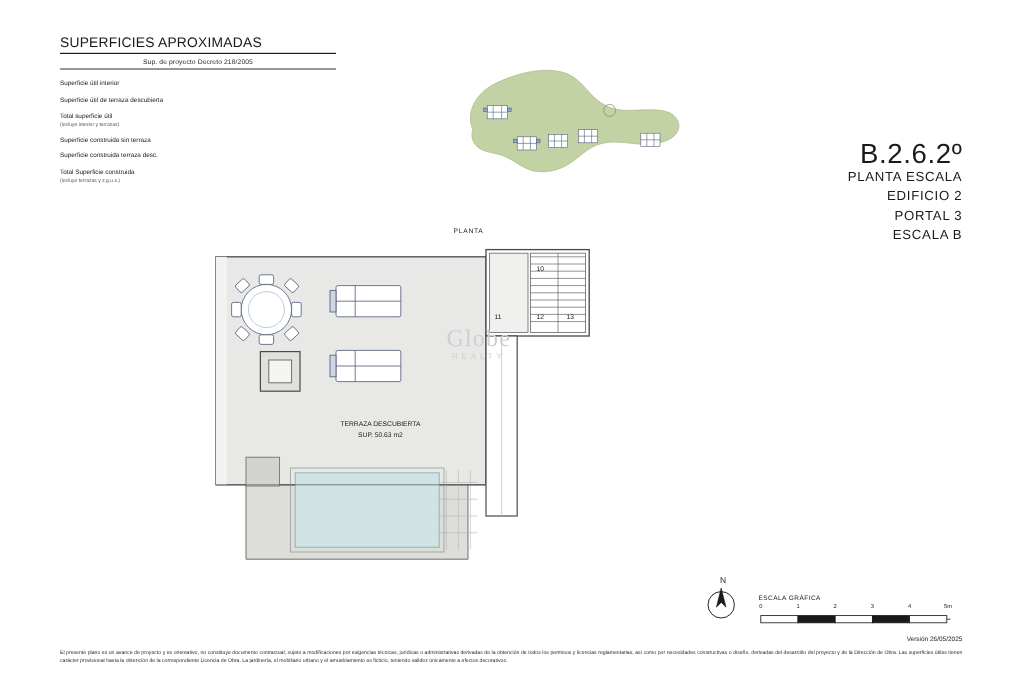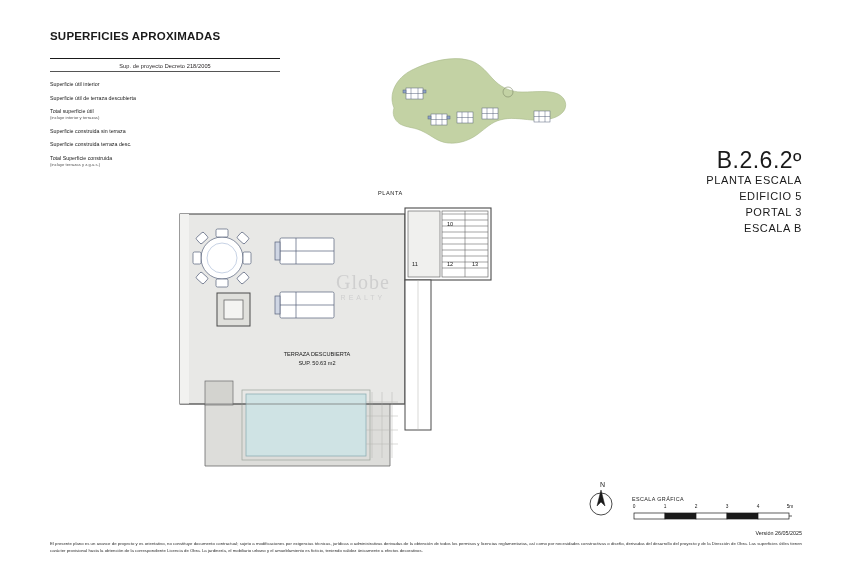--- a/index.html
+++ b/index.html
@@ -25,24 +25,24 @@
 
   
   .surfaces {
     position: absolute;
     left: 50px;
     top: 30px;
     width: 230px;
   }
   .surfaces-title {
     font-size: 11.5px;
-    font-weight: bold;
+    font-weight: normal;
     letter-spacing: 0.2px;
     color: #1a1a1a;
-    padding-bottom: 16px;
+    padding-bottom: 2px;
     border-bottom: 1.2px solid #1a1a1a;
     display: block;
   }
   .surfaces-sub {
     font-size: 5.6px;
     margin-top: 4px;
     text-align: center;
     padding-bottom: 2px;
     border-bottom: 0.6px solid #555;
     display: block;
@@ -73,21 +73,20 @@
     text-align: right;
     min-width: 34px;
   }
 
   
   .titleblock {
     position: absolute;
     right: 48px;
     top: 116px;
     text-align: right;
-    margin-top: 32px;
   }
   .tb-code {
     font-size: 23px;
     letter-spacing: 0.5px;
     color: #1a1a1a;
     line-height: 1.1;
   }
   .tb-line {
     font-size: 11px;
     letter-spacing: 0.6px;
@@ -119,21 +118,21 @@
     position: absolute;
     left: 150px;
     top: 196px;
     width: 370px;
     height: 285px;
   }
 
   
   .watermark {
     position: absolute;
-    left: 336px;
+    left: 372px;
     top: 272px;
     text-align: center;
     color: #cfcfcf;
     user-select: none;
     pointer-events: none;
   }
   .wm-main {
     font-size: 20px;
     font-family: "Liberation Serif", serif;
     letter-spacing: 1px;
@@ -261,21 +260,21 @@
         </div>
         <div class="surf-value"></div>
       </div>
 
     </div>
   </div>
 
   <div class="titleblock">
     <div class="tb-code">B.2.6.2º</div>
     <div class="tb-line">PLANTA ESCALA</div>
-    <div class="tb-line">EDIFICIO 5</div>
+    <div class="tb-line">EDIFICIO 2</div>
     <div class="tb-line">PORTAL  3</div>
     <div class="tb-line">ESCALA B</div>
   </div>
 
   <svg class="site" viewBox="0 0 250 130">
     <path fill="#c3d2a4" stroke="#a8b98a" stroke-width="0.6" d="M42,60 C36,46 44,30 60,22 C78,13 100,8 116,12 C126,14 133,22 140,30
          C148,39 158,44 170,44 C184,44 197,42 206,46 C214,50 216,58 211,64
          C205,71 192,73 180,72 C168,71 158,69 148,72 C140,74 134,80 126,86
          C118,92 108,96 96,95 C86,94 80,88 72,84 C63,79 55,80 48,76 C42,72 40,66 42,60 Z"></path>
 

